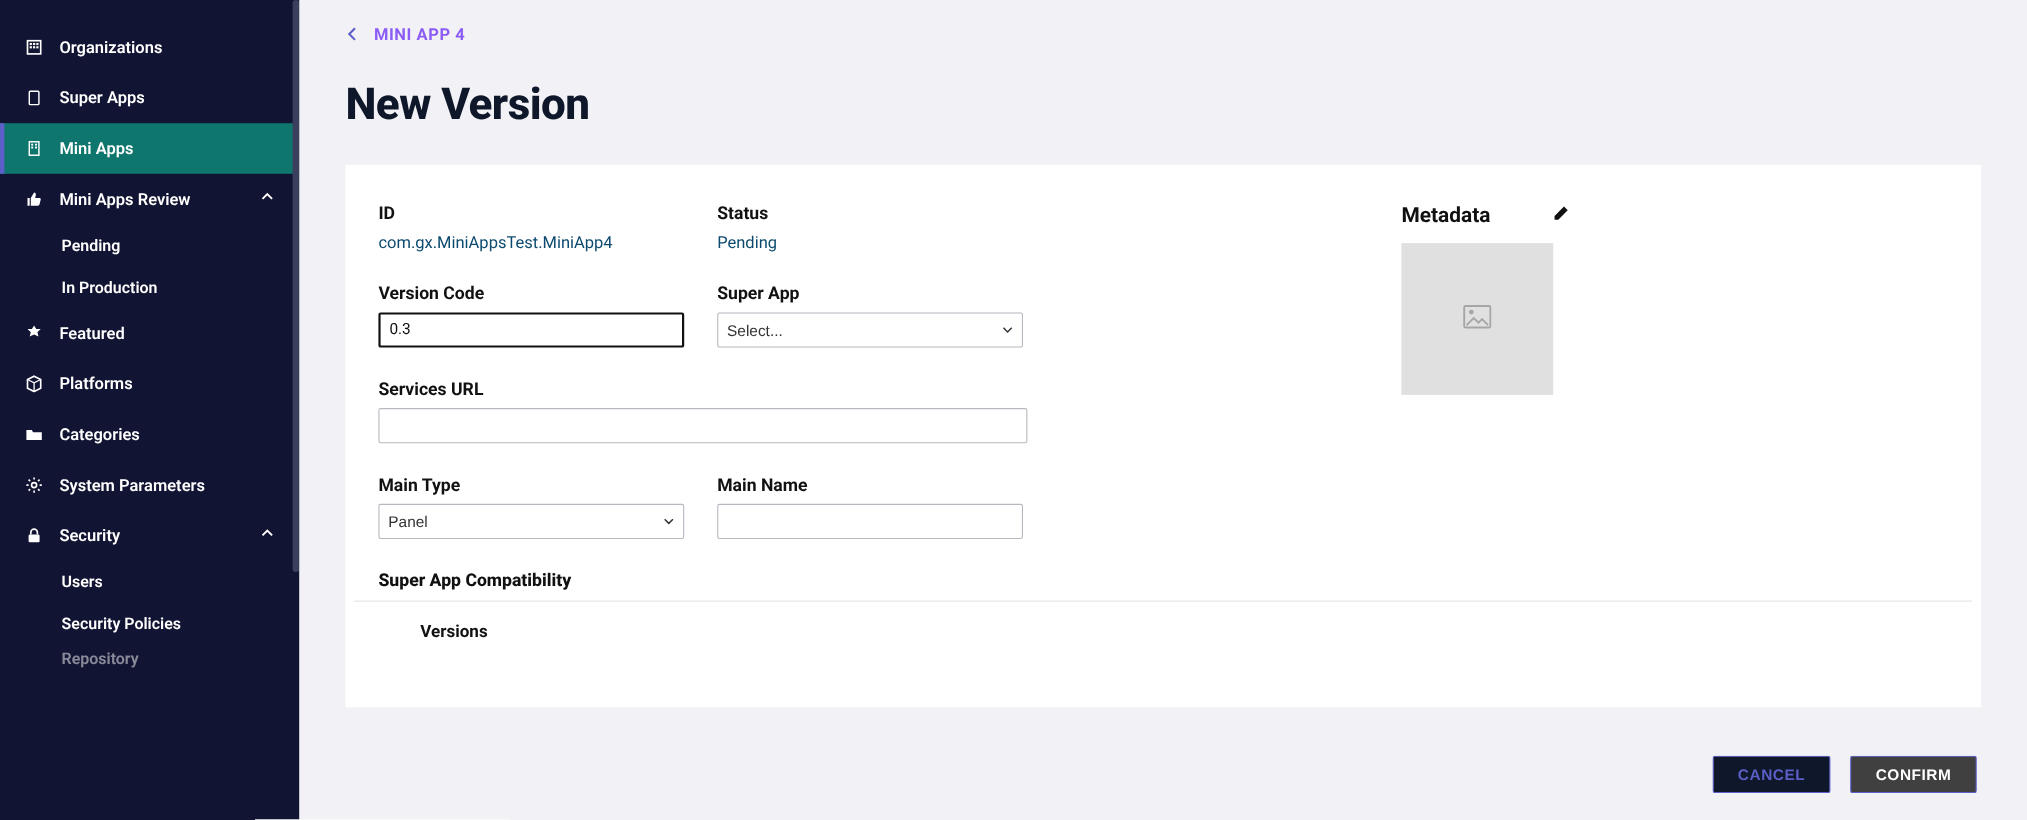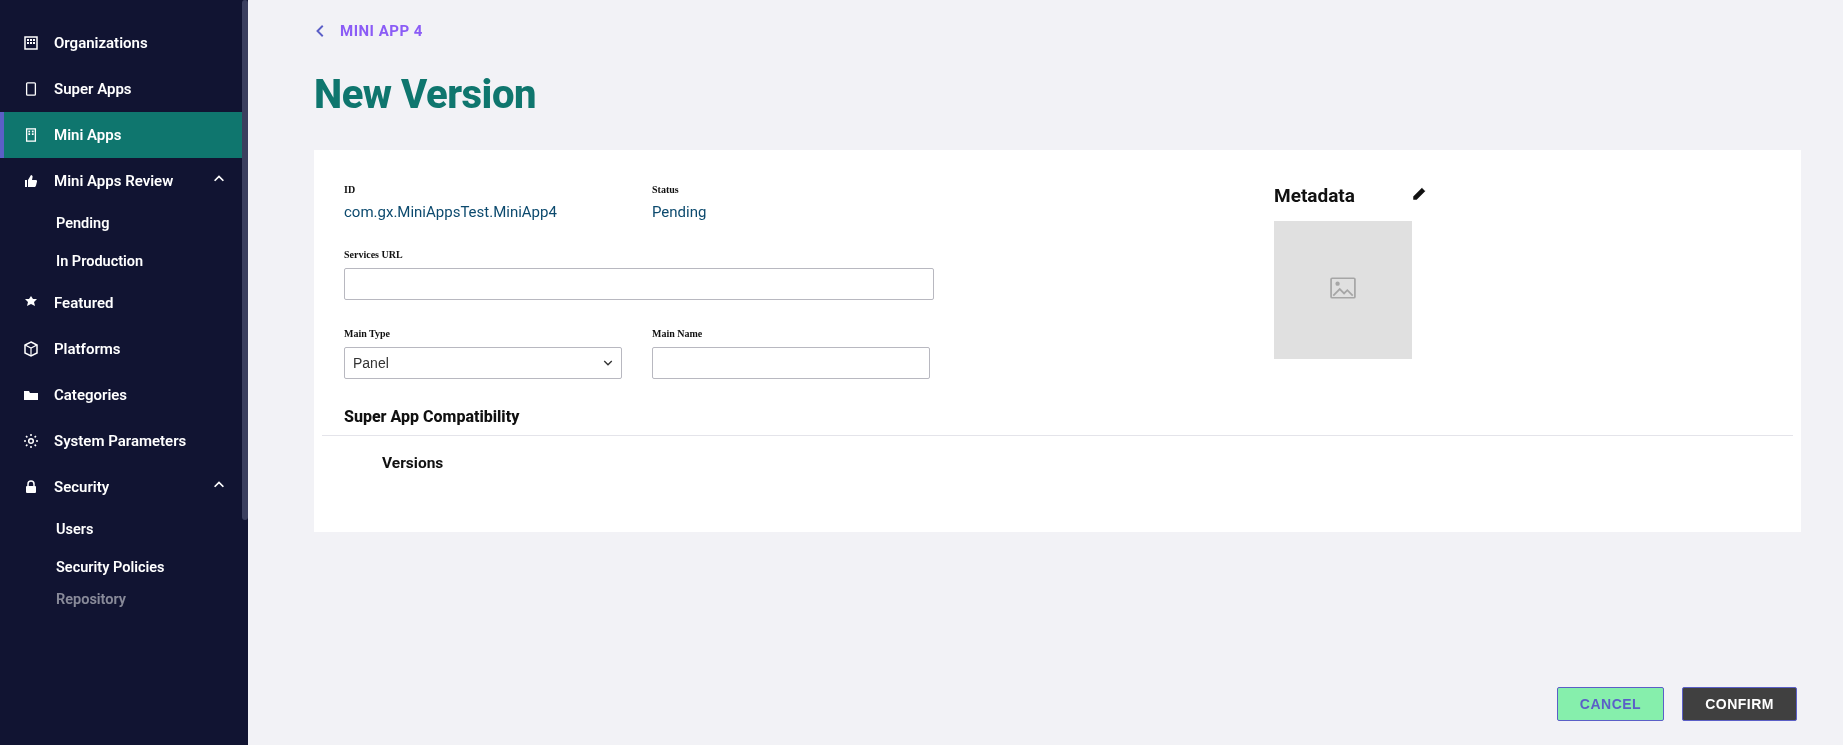--- a/index.html
+++ b/index.html
@@ -11,21 +11,21 @@
     overflow: hidden;
     width: 1843px;
     height: 745px;
     position: relative;
   }
 
   
   .sidebar {
     position: absolute;
     left: 0; top: 0; bottom: 0;
-    width: 248px;
+    width: 272px;
     background: #111432;
     color: #fff;
     overflow-y: auto;
     padding-top: 20px;
   }
   .scroll-thumb {
     position: absolute;
     right: 0;
     top: 0;
     width: 6px;
@@ -93,21 +93,21 @@
   }
   .back-link .chev-left {
     margin-right: 12px;
     display:inline-flex;
   }
   .page-title {
     margin-top: 28px;
     font-size: 40px;
     font-weight: 800;
     letter-spacing: -0.5px;
-    color: #0f766e;
+    color: #0f172a;
   }
 
   .card {
     margin: 22px 42px 0 42px;
     background: #fff;
     padding: 34px 30px 60px 30px;
     position: relative;
   }
   .card::after{
     content:"";
@@ -119,25 +119,24 @@
 
   .row {
     display: flex;
     gap: 30px;
     margin-bottom: 28px;
   }
   .col { width: 278px; }
   .col.wide { width: 590px; }
 
   .fld-label {
-    font-size: 10px;
+    font-size: 16px;
     font-weight: 700;
     margin-bottom: 8px;
     display:block;
-    font-family:Liberation Serif, serif;
   }
   .fld-value {
     font-size: 15px;
     color:#0c4a6e;
   }
 
   input[type=text].inp, select.inp {
     width: 100%;
     height: 32px;
     border: 1px solid #b8b8c0;
@@ -215,21 +214,21 @@
     height: 34px;
     padding: 0 22px;
     font-size: 14px;
     font-weight: 700;
     letter-spacing: .5px;
     border-radius: 2px;
     cursor:pointer;
     display:inline-flex; align-items:center; justify-content:center;
   }
   .btn-outline {
-    background:#86efac;
+    background:#0f172a;
     border:1px solid #5b5fc7;
     color:#5b5fc7;
   }
   .btn-primary {
     background:#404040;
     border:1px solid #5b5fc7;
     color:#fff;
   }
 </style>
 </head>
@@ -378,20 +377,41 @@
       <div class="col">
         <div class="fld-label">ID</div>
         <div class="fld-value">com.gx.MiniAppsTest.MiniApp4</div>
       </div>
       <div class="col">
         <div class="fld-label">Status</div>
         <div class="fld-value">Pending</div>
       </div>
     </div>
 
+    <div class="row">
+      <div class="col">
+        <div class="fld-label">Version Code</div>
+        <div class="fake-input">
+          <span class="selection">0.3</span>
+        </div>
+      </div>
+      <div class="col">
+        <div class="fld-label">Super App</div>
+        <div class="select-wrap">
+          <select class="inp">
+            <option>Select...</option>
+          </select>
+          <span class="chev-dn">
+            <svg width="12" height="12" viewBox="0 0 16 16">
+                <path d="M3 6l5 5 5-5" fill="none" stroke="#333" stroke-width="1.8"></path>
+              </svg>
+          </span>
+        </div>
+      </div>
+    </div>
 
     <div class="row">
       <div class="col wide">
         <div class="fld-label">Services URL</div>
         <input type="text" class="inp" value="" style="">
       </div>
     </div>
 
     <div class="row">
       <div class="col">

